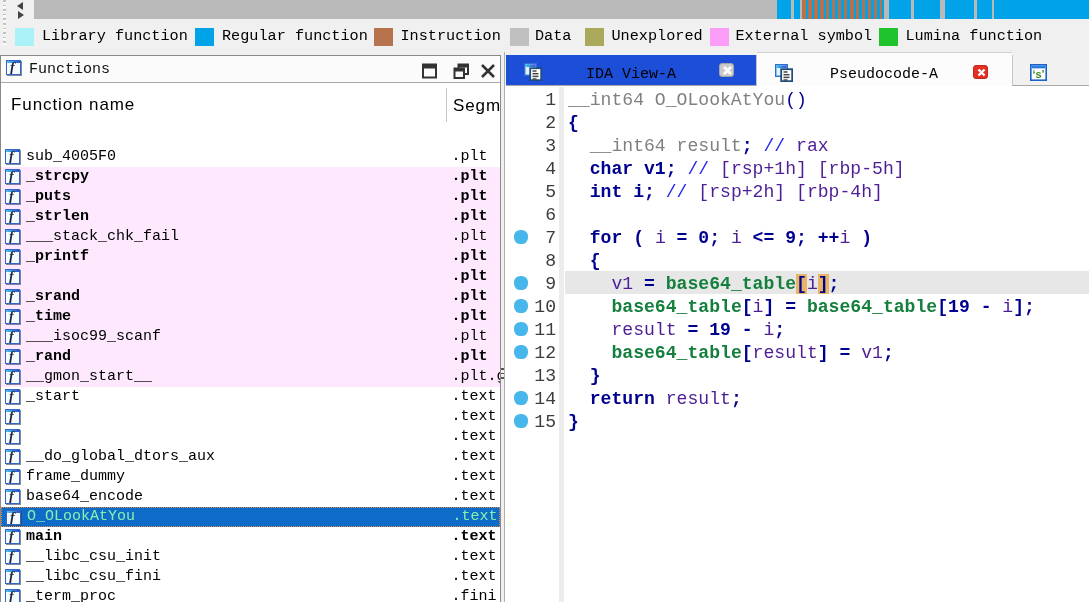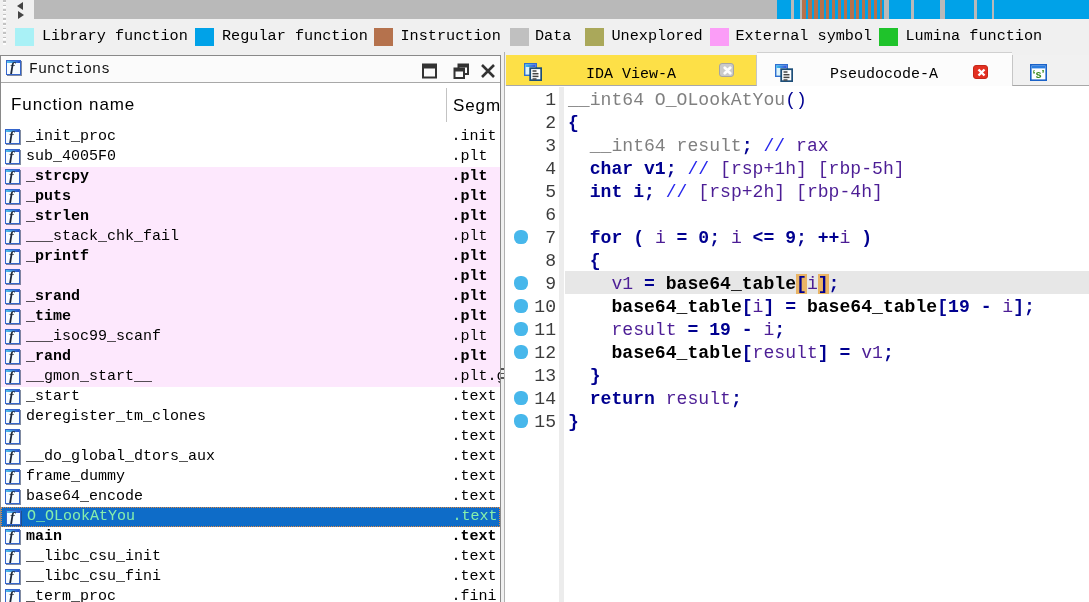--- a/index.html
+++ b/index.html
@@ -38,21 +38,21 @@
 .fi:before{content:"";position:absolute;left:0;top:0;right:0;height:2.2px;
  background:linear-gradient(90deg,#52c6ee,#2b50c8)}
 .fi:after{content:"f";position:absolute;left:3px;top:1.8px;font-family:"Liberation Serif",serif;
  font-style:italic;font-weight:bold;font-size:14px;color:#1b2638;line-height:9.5px}
 
 
 #rpane{position:absolute;left:504px;top:52px;width:585px;height:550px;background:#fff;border-left:1px solid #b0b0b0}
 #tabbar{position:absolute;left:0;top:0;width:585px;height:34px;background:#f0f0f0}
 .tab{position:absolute;top:3px;height:31px;font-size:15px;color:#000}
 .tab .lbl{position:absolute;top:11px}
-#tab1{left:1px;width:251px;background:#fde047;border-bottom:1px solid #a8a8a8;border-right:1px solid #c6c6c6}
+#tab1{left:1px;width:251px;background:#1d4ed8;border-bottom:1px solid #a8a8a8;border-right:1px solid #c6c6c6}
 #tab2{left:252px;width:255px;background:#fcfcfc;top:0;height:34px;border-top:1px solid #d0d0d0}
 #tab3{left:507px;width:78px;background:#f1f1f1;border-bottom:1px solid #a8a8a8;border-left:1px solid #c6c6c6}
 
 .cbtn{position:absolute;top:9px;width:15px;height:14px;border-radius:3px;text-align:center}
 .cbtn svg{position:absolute;left:2.5px;top:2px}
 #cb1{background:#cacaca;border:1px solid #a5a5a5}
 #cb2{background:#e33022;border:1px solid #c42718}
 
 #code{position:absolute;left:0;top:35px;width:585px;height:515px;background:#fff}
 #gutter{position:absolute;left:0;top:0;width:54px;height:515px;background:#fff}
@@ -60,21 +60,21 @@
 .ln{position:absolute;right:4px;height:23px;line-height:23px;font-size:18.1px;color:#3c3c3c;text-align:right}
 .bp{position:absolute;left:8.5px;width:14px;height:14px;border-radius:45%;background:#47b7eb}
 .cl{position:absolute;left:63px;width:526px;height:23px;line-height:23px;font-size:18.1px;white-space:pre}
 .cl span{vertical-align:top}
 #hlrow{position:absolute;left:59.5px;top:184px;width:525.5px;height:23px;background:#e7e7e7}
 .k{color:#000090;font-weight:bold}
 .kn{color:#000090}
 .g{color:#808080}
 .v{color:#4c1d95}
 .cm{color:#2626ec}
-.gb{color:#000000;font-weight:bold}
+.gb{color:#15803d;font-weight:bold}
 .bk{background:#e9b465}
 </style></head>
 <body>
 <div id="dots"></div>
 <div class="tri" style="left:16.5px;top:1.5px;border-top:4px solid transparent;border-bottom:4px solid transparent;border-right:6.5px solid #444"></div>
 <div class="tri" style="left:17.5px;top:10.5px;border-top:4px solid transparent;border-bottom:4px solid transparent;border-left:6.5px solid #444"></div>
 <div id="navband">
     <div class="seg nvblue" style="left:743px;width:14px"></div>
     <div class="seg nvblue" style="left:759.5px;width:6.0px"></div>
     <div class="seg nvblue" style="left:847.5px;width:2.0px"></div>
@@ -115,35 +115,34 @@
   <path d="M1 3.5 h13" stroke-width="4"></path>
   <rect x="36.5" y="1.5" width="9.5" height="9.5"></rect>
   <path d="M36.5 3 h9.5" stroke-width="3"></path>
   <rect x="32.5" y="5.5" width="9.5" height="9.5" fill="#fbfbfb"></rect>
   <path d="M32.5 7 h9.5" stroke-width="3"></path>
   <path d="M60 2 L72 14 M72 2 L60 14" stroke-width="2.6"></path>
  </g>
 </svg>
   </div>
   <div id="flist">
-<div class="frow" style="top:0px"><span class="fi"></span><span class="nm">_init_proc</span><span class="sg">.init</span></div>
 <div class="frow" style="top:20px"><span class="fi"></span><span class="nm">sub_4005F0</span><span class="sg">.plt</span></div>
 <div class="frow pink" style="top:40px"><span class="fi"></span><span class="nm b">_strcpy</span><span class="sg b">.plt</span></div>
 <div class="frow pink" style="top:60px"><span class="fi"></span><span class="nm b">_puts</span><span class="sg b">.plt</span></div>
 <div class="frow pink" style="top:80px"><span class="fi"></span><span class="nm b">_strlen</span><span class="sg b">.plt</span></div>
 <div class="frow pink" style="top:100px"><span class="fi"></span><span class="nm">___stack_chk_fail</span><span class="sg">.plt</span></div>
 <div class="frow pink" style="top:120px"><span class="fi"></span><span class="nm b">_printf</span><span class="sg b">.plt</span></div>
 <div class="frow pink" style="top:140px"><span class="fi"></span><span class="sg b">.plt</span></div>
 <div class="frow pink" style="top:160px"><span class="fi"></span><span class="nm b">_srand</span><span class="sg b">.plt</span></div>
 <div class="frow pink" style="top:180px"><span class="fi"></span><span class="nm b">_time</span><span class="sg b">.plt</span></div>
 <div class="frow pink" style="top:200px"><span class="fi"></span><span class="nm">___isoc99_scanf</span><span class="sg">.plt</span></div>
 <div class="frow pink" style="top:220px"><span class="fi"></span><span class="nm b">_rand</span><span class="sg b">.plt</span></div>
 <div class="frow pink" style="top:240px"><span class="fi"></span><span class="nm">__gmon_start__</span><span class="sg">.plt.go</span></div>
 <div class="frow" style="top:260px"><span class="fi"></span><span class="nm">_start</span><span class="sg">.text</span></div>
-<div class="frow" style="top:280px"><span class="fi"></span><span class="nm">deregister_tm_clones</span><span class="sg">.text</span></div>
+<div class="frow" style="top:280px"><span class="fi"></span><span class="sg">.text</span></div>
 <div class="frow" style="top:300px"><span class="fi"></span><span class="sg">.text</span></div>
 <div class="frow" style="top:320px"><span class="fi"></span><span class="nm">__do_global_dtors_aux</span><span class="sg">.text</span></div>
 <div class="frow" style="top:340px"><span class="fi"></span><span class="nm">frame_dummy</span><span class="sg">.text</span></div>
 <div class="frow" style="top:360px"><span class="fi"></span><span class="nm">base64_encode</span><span class="sg">.text</span></div>
 <div class="frow sel" style="top:380px"><span class="fi"></span><span class="nm">O_OLookAtYou</span><span class="sg">.text</span></div>
 <div class="frow" style="top:400px"><span class="fi"></span><span class="nm b">main</span><span class="sg b">.text</span></div>
 <div class="frow" style="top:420px"><span class="fi"></span><span class="nm">__libc_csu_init</span><span class="sg">.text</span></div>
 <div class="frow" style="top:440px"><span class="fi"></span><span class="nm">__libc_csu_fini</span><span class="sg">.text</span></div>
 <div class="frow" style="top:460px"><span class="fi"></span><span class="nm">_term_proc</span><span class="sg">.fini</span></div>
   </div>

